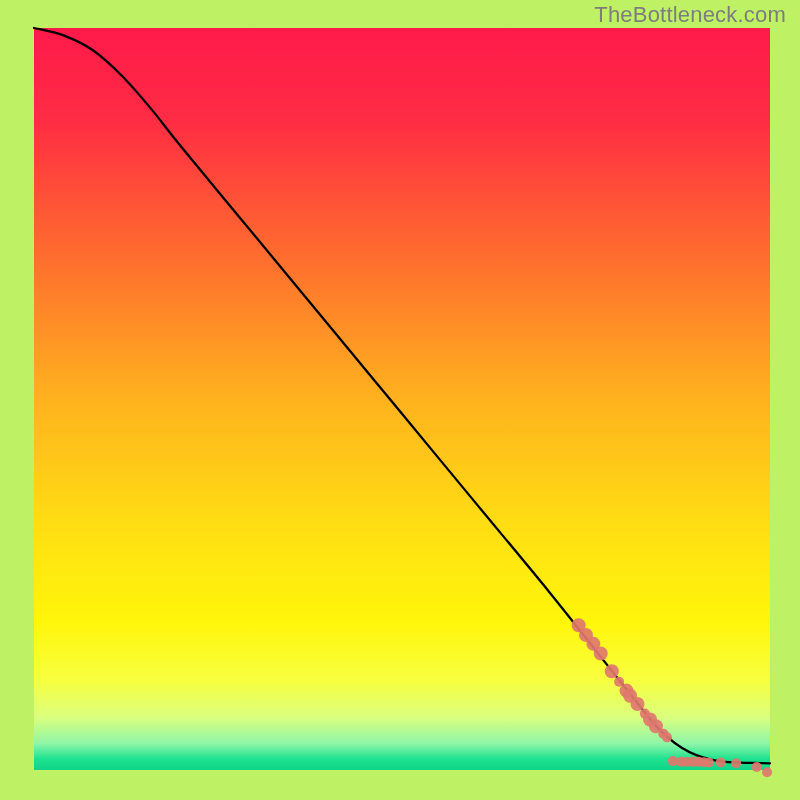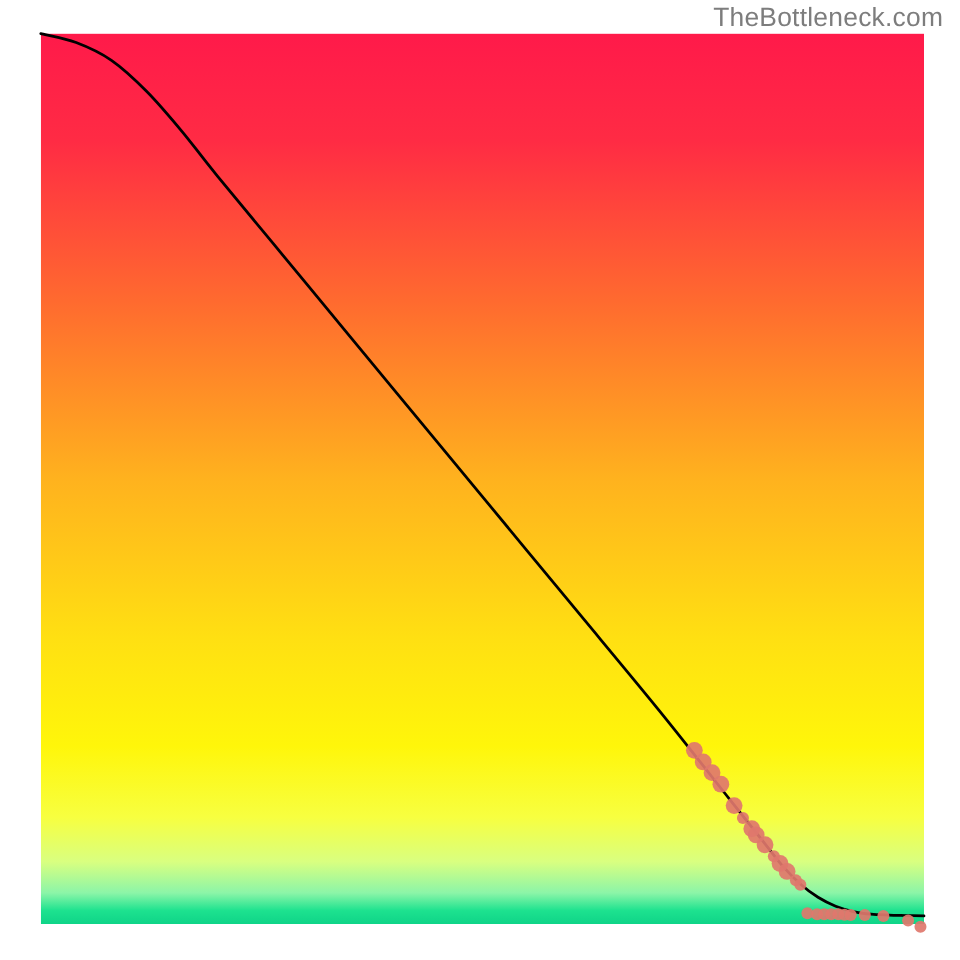--- a/index.html
+++ b/index.html
@@ -8,21 +8,21 @@
     background: #000;
     width: 800px;
     height: 800px;
     overflow: hidden;
     font-family: Arial, sans-serif;
   }
   .container {
     position: relative;
     width: 800px;
     height: 800px;
-    background: #ffffff;
+    background: #bef264;
   }
   .watermark {
     position: absolute;
     top: 2px;
     right: 14px;
     color: #7d7d7d;
     font-size: 22px;
     font-weight: 500;
     letter-spacing: 0.2px;
     z-index: 10;

